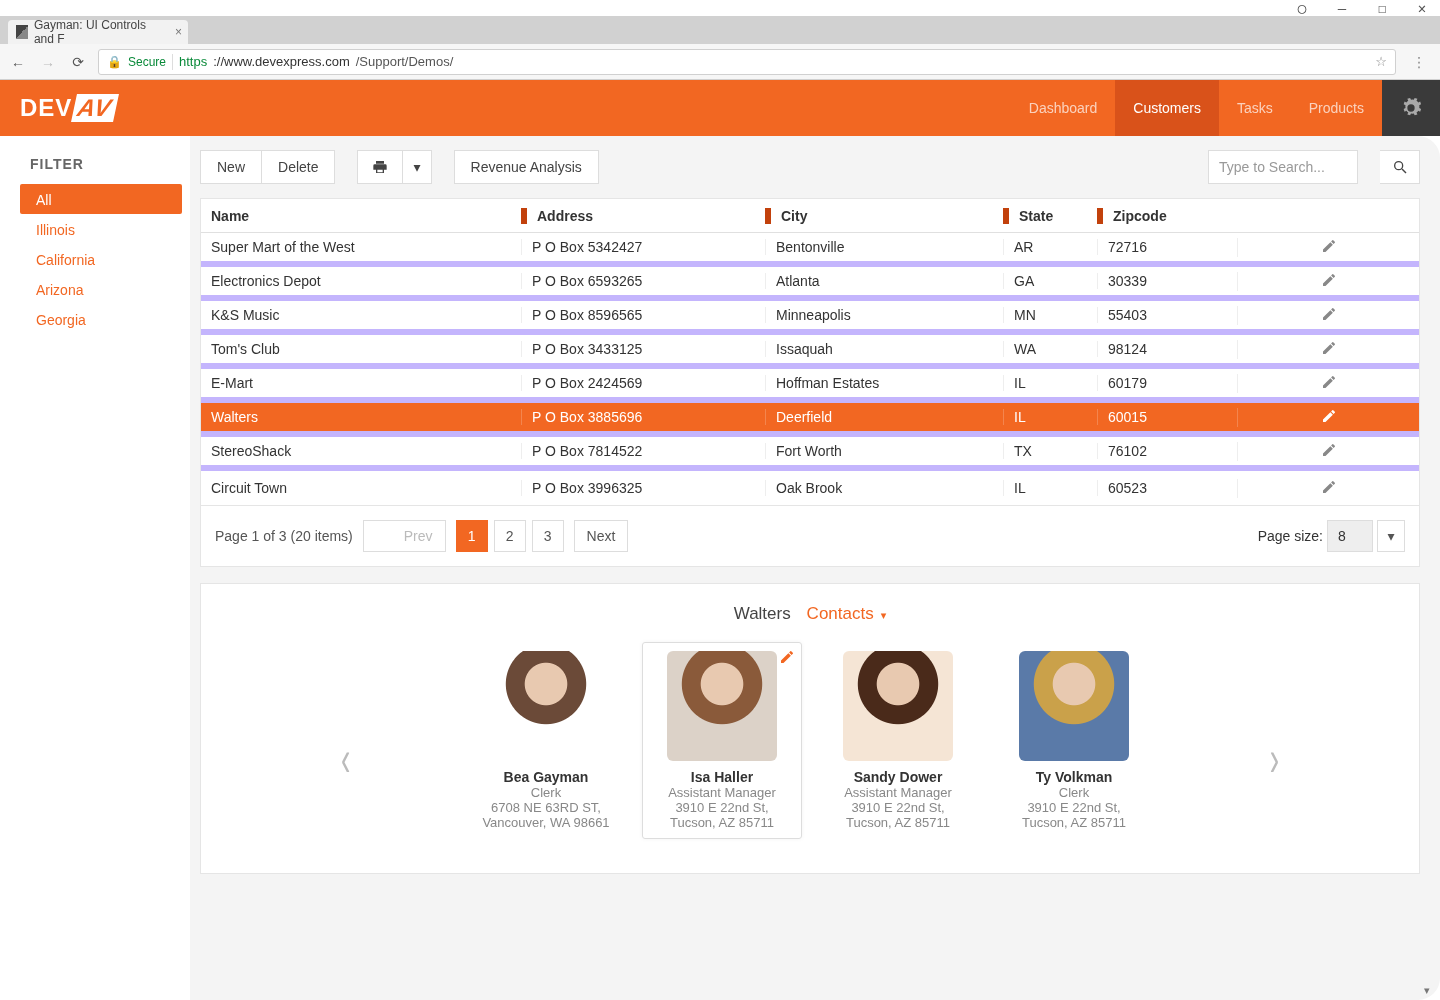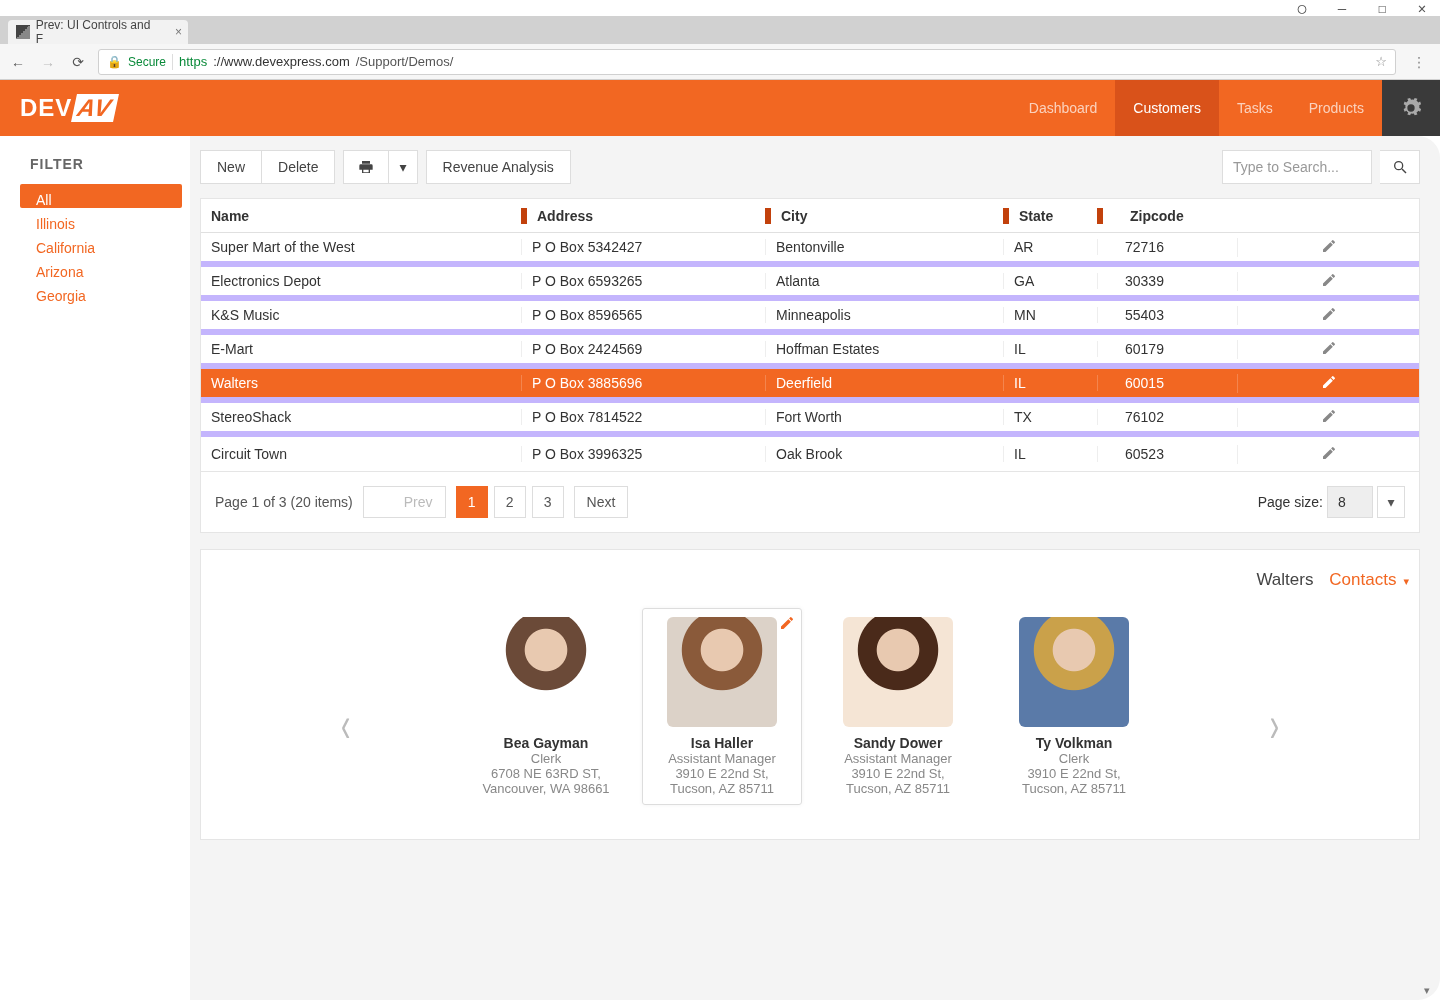--- a/index.html
+++ b/index.html
@@ -30,63 +30,63 @@
   .logo .av{background:#fff;color:#f26722;padding:0 4px;margin-left:2px;transform:skewX(-12deg);display:inline-block;font-style:italic;}
   .nav{margin-left:auto;display:flex;}
   .nav a{display:flex;align-items:center;padding:0 18px;color:rgba(255,255,255,0.7);text-decoration:none;}
   .nav a.active{background:#d9521a;color:#fff;}
   .nav .gear{background:#3a3a3a;color:#aaa;padding:0 18px;display:flex;align-items:center;}
 
   
   .page{display:flex;background:#f4f4f4;min-height:calc(100vh - 136px);border-radius:22px;}
   .sidebar{width:190px;background:#fff;padding:20px 0;}
   .sidebar h4{margin:0 0 12px 30px;color:#666;font-size:14px;font-weight:600;letter-spacing:1px;}
-  .filter-item{padding:8px 20px 0 36px;color:#f26722;cursor:pointer;}
+  .filter-item{padding:8px 20px 6px 36px;color:#f26722;cursor:pointer;}
   .filter-item.active{background:#f26722;color:#fff;margin:0 8px 0 20px;border-radius:2px;padding-left:16px;}
   .content{flex:1;padding:14px 20px 20px 10px;}
 
   
-  .toolbar{display:flex;align-items:center;gap:8px;margin-bottom:14px;}
+  .toolbar{display:flex;align-items:center;gap:22px;margin-bottom:14px;}
   .btn-group{display:flex;}
   .btn{background:#fff;border:1px solid #ddd;height:34px;padding:0 16px;display:flex;align-items:center;cursor:pointer;color:#444;}
   .btn-group .btn+.btn{border-left:none;}
   .btn.iconbtn{padding:0 14px;}
   .btn.caret{padding:0 10px;}
   .searchbox{margin-left:auto;height:34px;border:1px solid #ddd;background:#fff;padding:0 10px;width:150px;color:#999;display:flex;align-items:center;}
   .searchicon{height:34px;width:40px;border:1px solid #ddd;border-left:none;background:#fff;display:flex;align-items:center;justify-content:center;}
 
   
   .grid{background:#fff;border:1px solid #e5e5e5;}
   .gridrow{display:flex;border-bottom:6px solid #c4b5fd;min-height:34px;align-items:center;}
   .gridrow:last-child{border-bottom:none;}
   .grid .hdr{font-weight:600;color:#333;background:#fff;border-bottom:1px solid #e0e0e0;}
   .gridrow.sel{background:#f26722;color:#fff;}
   .c1{flex:0 0 320px;padding:0 10px;}
   .c2{flex:0 0 244px;padding:0 10px;border-left:1px solid #eee;}
   .c3{flex:0 0 238px;padding:0 10px;border-left:1px solid #eee;}
   .c4{flex:0 0 94px;padding:0 10px;border-left:1px solid #eee;}
-  .c5{flex:0 0 140px;padding:0 27px;border-left:1px solid #eee;}
+  .c5{flex:0 0 140px;padding:0 10px;border-left:1px solid #eee;}
   .c6{flex:1;padding:0 10px;border-left:1px solid #eee;text-align:center;color:#888;}
   .gridrow.sel .c2,.gridrow.sel .c3,.gridrow.sel .c4,.gridrow.sel .c5,.gridrow.sel .c6{border-left-color:rgba(255,255,255,0.2);}
   .gridrow.sel .c6{color:#fff;}
   .hdr .c2,.hdr .c3,.hdr .c4,.hdr .c5,.hdr .c6{border-left:6px solid #c2410c;}
   .pencil{cursor:pointer;}
 
   
   .pager{display:flex;align-items:center;padding:14px 14px;background:#fff;border:1px solid #e5e5e5;border-top:none;gap:10px;}
   .pager .info{color:#555;}
   .pagebtn{height:32px;min-width:32px;border:1px solid #ddd;background:#fff;display:flex;align-items:center;justify-content:center;padding:0 12px;color:#555;cursor:pointer;}
   .pagebtn.disabled{color:#bbb;padding-left:40px;}
   .pagebtn.on{background:#f26722;border-color:#f26722;color:#fff;}
   .pager .right{margin-left:auto;display:flex;align-items:center;gap:4px;}
   .pager .size{background:#eee;border:1px solid #ddd;height:32px;width:46px;display:flex;align-items:center;padding:0 10px;}
 
   
   .contacts{background:#fff;border:1px solid #e5e5e5;margin-top:16px;padding:20px 10px 34px;position:relative;}
-  .contacts-title{text-align:right;margin-bottom:18px;}
+  .contacts-title{text-align:center;margin-bottom:18px;}
   .contacts-title .company{color:#444;margin-right:12px;font-size:17px;}
   .contacts-title .label{color:#f26722;font-size:17px;}
   .contacts-title .caret{color:#f26722;font-size:11px;margin-left:4px;}
   .cards{display:flex;justify-content:center;gap:16px;}
   .card{width:160px;text-align:center;padding:8px;border:1px solid transparent;border-radius:3px;position:relative;}
   .card.sel{border-color:#ddd;box-shadow:0 0 4px rgba(0,0,0,.05);}
   .card .editp{position:absolute;top:6px;right:6px;color:#f26722;}
   .portrait{width:110px;height:110px;border-radius:6px;margin:0 auto 8px;background:#ddd;}
   .card .name{font-weight:600;color:#333;}
   .card .role,.card .a1,.card .a2{color:#888;font-size:13px;}
@@ -110,21 +110,21 @@
 
 <div class="titlebar">
   <span>◯</span>
   <span>—</span>
   <span>☐</span>
   <span>✕</span>
 </div>
 <div class="tabstrip">
   <div class="browser-tab">
     <span class="favicon"></span>
-    <span>Prev: UI Controls and F</span>
+    <span>Gayman: UI Controls and F</span>
     <span class="closex">×</span>
   </div>
 </div>
 <div class="addrbar">
   <span class="navbtn">←</span>
   <span class="navbtn disabled">→</span>
   <span class="navbtn">⟳</span>
   <div class="urlbox">
     <span class="lock">🔒</span>
     <span class="secure">Secure</span>
@@ -230,20 +230,30 @@
             <div class="c1">K&amp;S Music</div>
             <div class="c2">P O Box 8596565</div>
             <div class="c3">Minneapolis</div>
             <div class="c4">MN</div>
             <div class="c5">55403</div>
             <div class="c6 pencil"><span><svg class="svgicon" viewBox="0 0 24 24" fill="currentColor">
                   <path d="M3 17.25V21h3.75L17.81 9.94l-3.75-3.75L3 17.25zM20.71 7.04a1 1 0 000-1.41l-2.34-2.34a1 1 0 00-1.41 0l-1.83 1.83 3.75 3.75 1.83-1.83z"></path>
                 </svg></span></div>
           </div>
           <div class="gridrow">
+            <div class="c1">Tom's Club</div>
+            <div class="c2">P O Box 3433125</div>
+            <div class="c3">Issaquah</div>
+            <div class="c4">WA</div>
+            <div class="c5">98124</div>
+            <div class="c6 pencil"><span><svg class="svgicon" viewBox="0 0 24 24" fill="currentColor">
+                  <path d="M3 17.25V21h3.75L17.81 9.94l-3.75-3.75L3 17.25zM20.71 7.04a1 1 0 000-1.41l-2.34-2.34a1 1 0 00-1.41 0l-1.83 1.83 3.75 3.75 1.83-1.83z"></path>
+                </svg></span></div>
+          </div>
+          <div class="gridrow">
             <div class="c1">E-Mart</div>
             <div class="c2">P O Box 2424569</div>
             <div class="c3">Hoffman Estates</div>
             <div class="c4">IL</div>
             <div class="c5">60179</div>
             <div class="c6 pencil"><span><svg class="svgicon" viewBox="0 0 24 24" fill="currentColor">
                   <path d="M3 17.25V21h3.75L17.81 9.94l-3.75-3.75L3 17.25zM20.71 7.04a1 1 0 000-1.41l-2.34-2.34a1 1 0 00-1.41 0l-1.83 1.83 3.75 3.75 1.83-1.83z"></path>
                 </svg></span></div>
           </div>
           <div class="gridrow sel">

